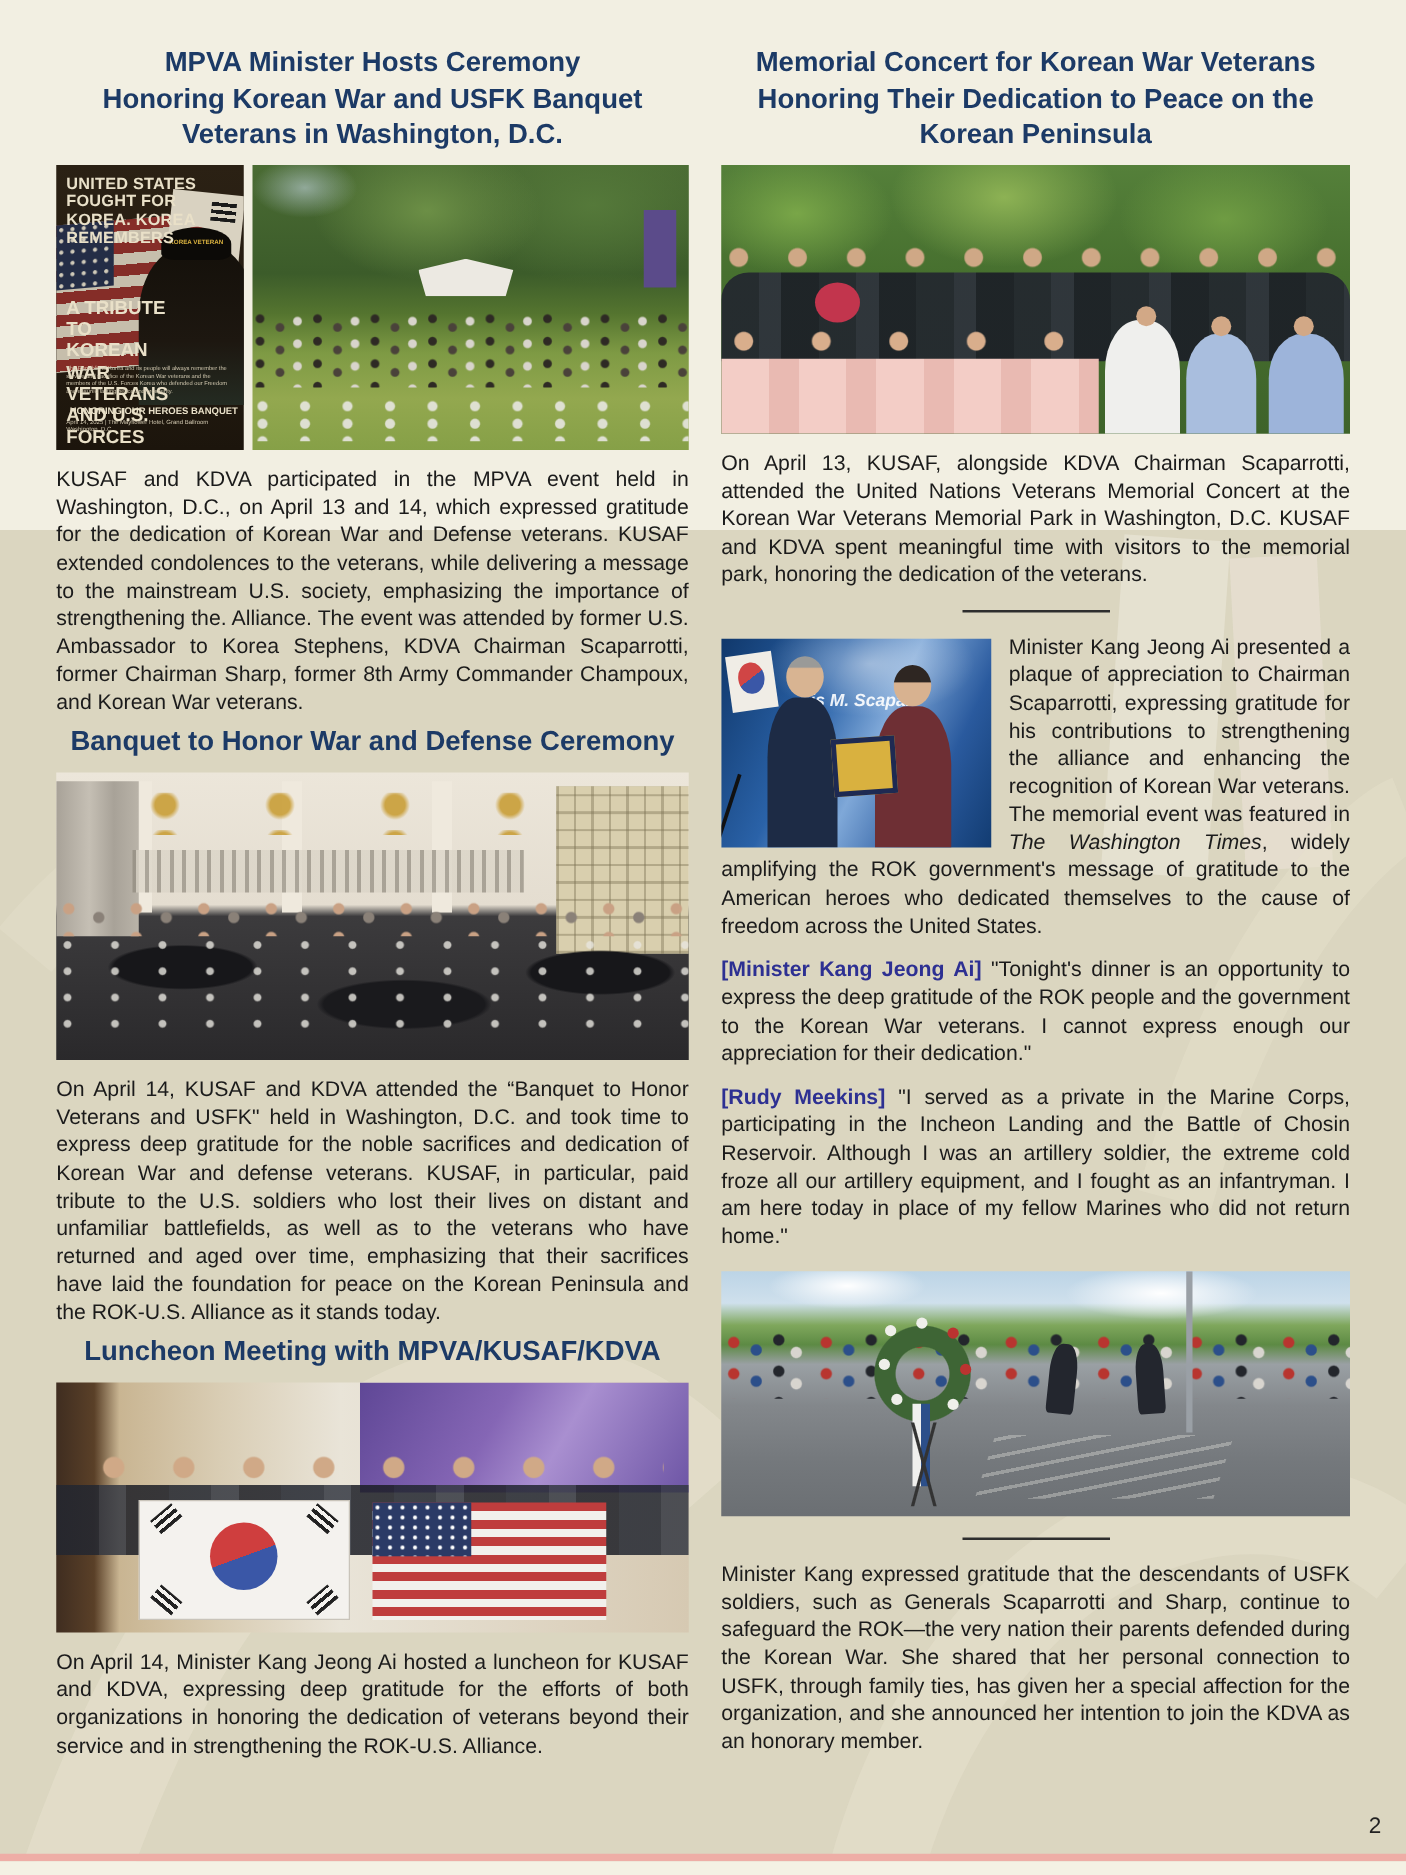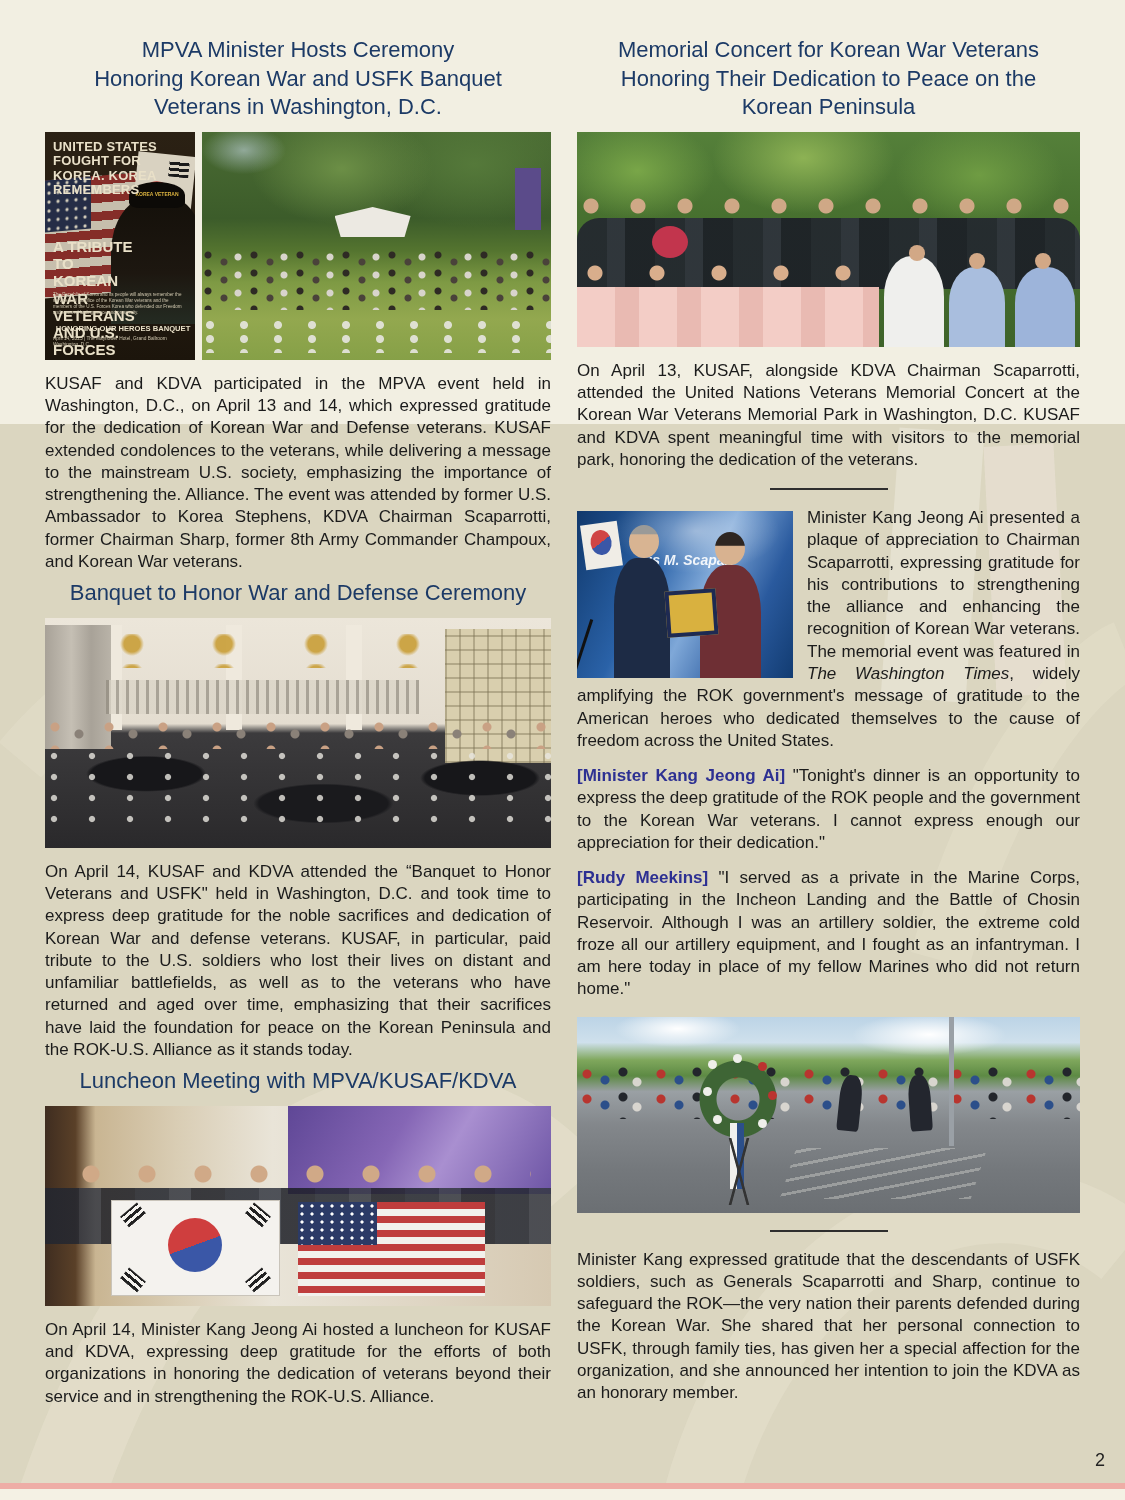--- a/index.html
+++ b/index.html
@@ -4,21 +4,21 @@
 <style>
   html,body{margin:0;padding:0;background:#dbd6c0;}
   .page{position:relative;width:1125px;height:1500px;background:#dbd6c0;
         font-family:"Liberation Sans",sans-serif;color:#1b1b1b;overflow:hidden;}
   .band-top{position:absolute;top:0;left:0;width:100%;height:424px;background:#f2efe2;}
   .watermark{position:absolute;left:0;top:0;pointer-events:none;}
   .col{position:absolute;top:30px;}
   .col-left{left:45px;width:506px;}
   .col-right{left:577px;width:503px;}
   h2.title{margin:6px 0 10px;font-size:22px;line-height:1.3;color:#1c3a66;
-           text-align:center;font-weight:normal;}
+           text-align:center;font-weight:bold;}
   .tline{display:block;}
   .para{margin:13px 0 0;font-size:17px;line-height:1.31;text-align:justify;}
   .qlabel{font-weight:bold;color:#2d3092;}
   .divider{width:118px;border-top:2px solid #2e2e2e;margin:17px auto;}
   .pagenum{position:absolute;right:20px;top:1450px;font-size:18px;color:#222;}
   .footer-line{position:absolute;left:0;top:1483px;width:100%;height:6px;background:#eeada6;}
   .footer-below{position:absolute;left:0;top:1489px;width:100%;height:11px;background:#f4f1e4;}
 
   .photo{position:relative;overflow:hidden;}
   .photo-row{display:flex;gap:7px;margin-top:4px;}

